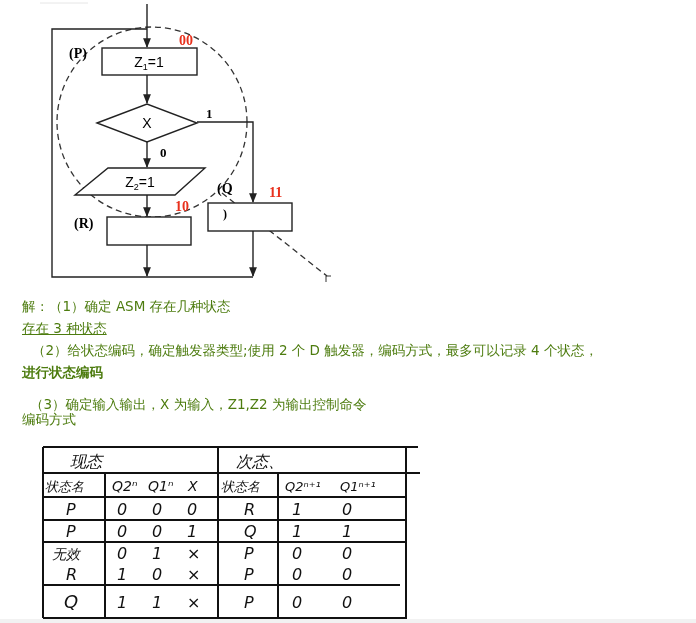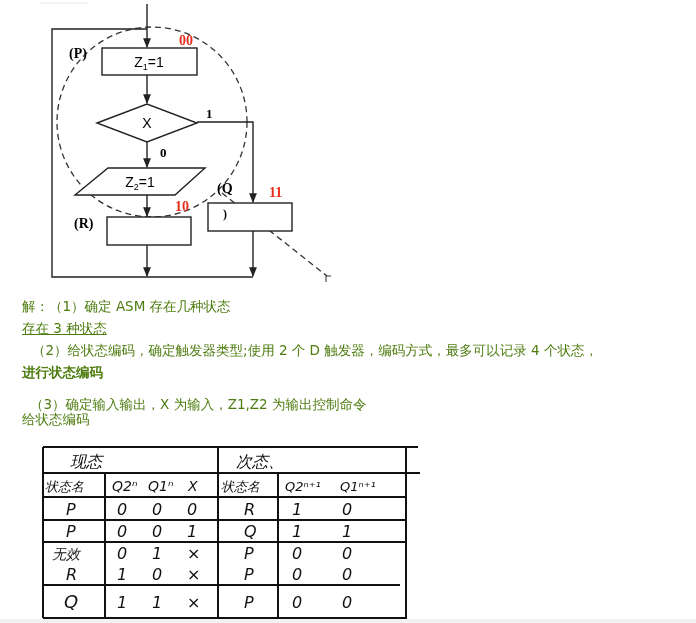--- a/index.html
+++ b/index.html
@@ -67,21 +67,21 @@
 
   <line x1="326" y1="276" x2="331" y2="276" stroke="#333" stroke-width="1"></line>
   <line x1="326" y1="276" x2="326" y2="282" stroke="#333" stroke-width="1"></line>
 </svg>
 
 <div class="para" style="top:296px;">解：（1）确定 ASM 存在几种状态</div>
 <div class="para" style="top:318px;text-decoration:underline;">存在 3 种状态</div>
 <div class="para" style="top:340px; left:32px;">（2）给状态编码，确定触发器类型;使用 2 个 D 触发器，编码方式，最多可以记录 4 个状态，</div>
 <div class="para" style="top:362px;font-weight:bold;">进行状态编码</div>
 <div class="para" style="top:386px; left:30px;margin-top:8px;">（3）确定输入输出，X 为输入，Z1,Z2 为输出控制命令</div>
-<div class="para" style="top:409px;">给状态编码</div>
+<div class="para" style="top:409px;">编码方式</div>
 
 <svg id="truth-table" width="696" height="623" viewBox="0 0 696 623" style="pointer-events:none;">
   <g stroke="#111" stroke-width="2" fill="none">
 
     <line x1="43" y1="447" x2="418" y2="447"></line>
     <line x1="43" y1="473" x2="420" y2="473"></line>
     <line x1="43" y1="497" x2="406" y2="497"></line>
     <line x1="43" y1="520" x2="406" y2="520"></line>
     <line x1="43" y1="542" x2="406" y2="542"></line>
     <line x1="43" y1="585" x2="400" y2="585"></line>

